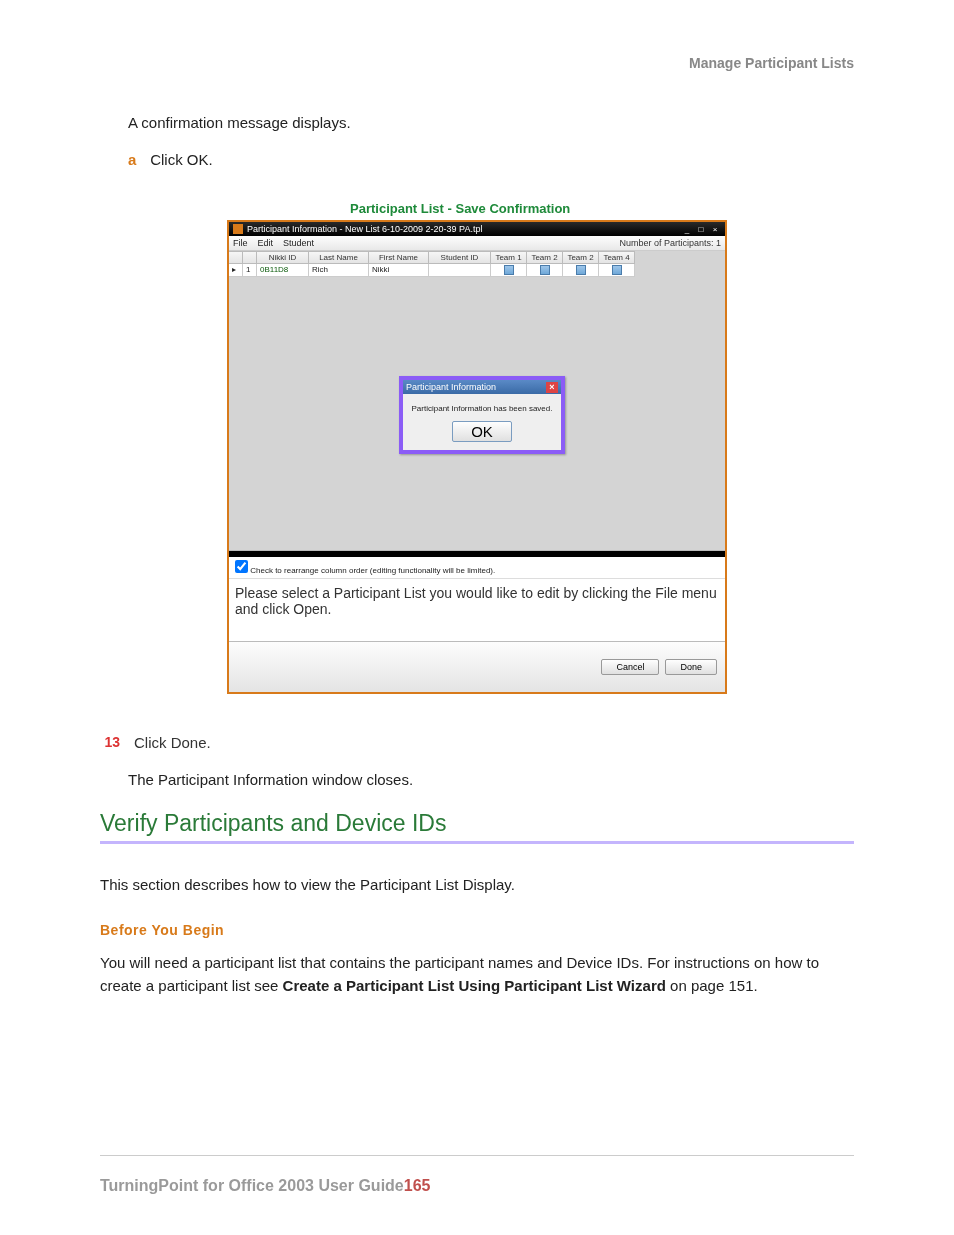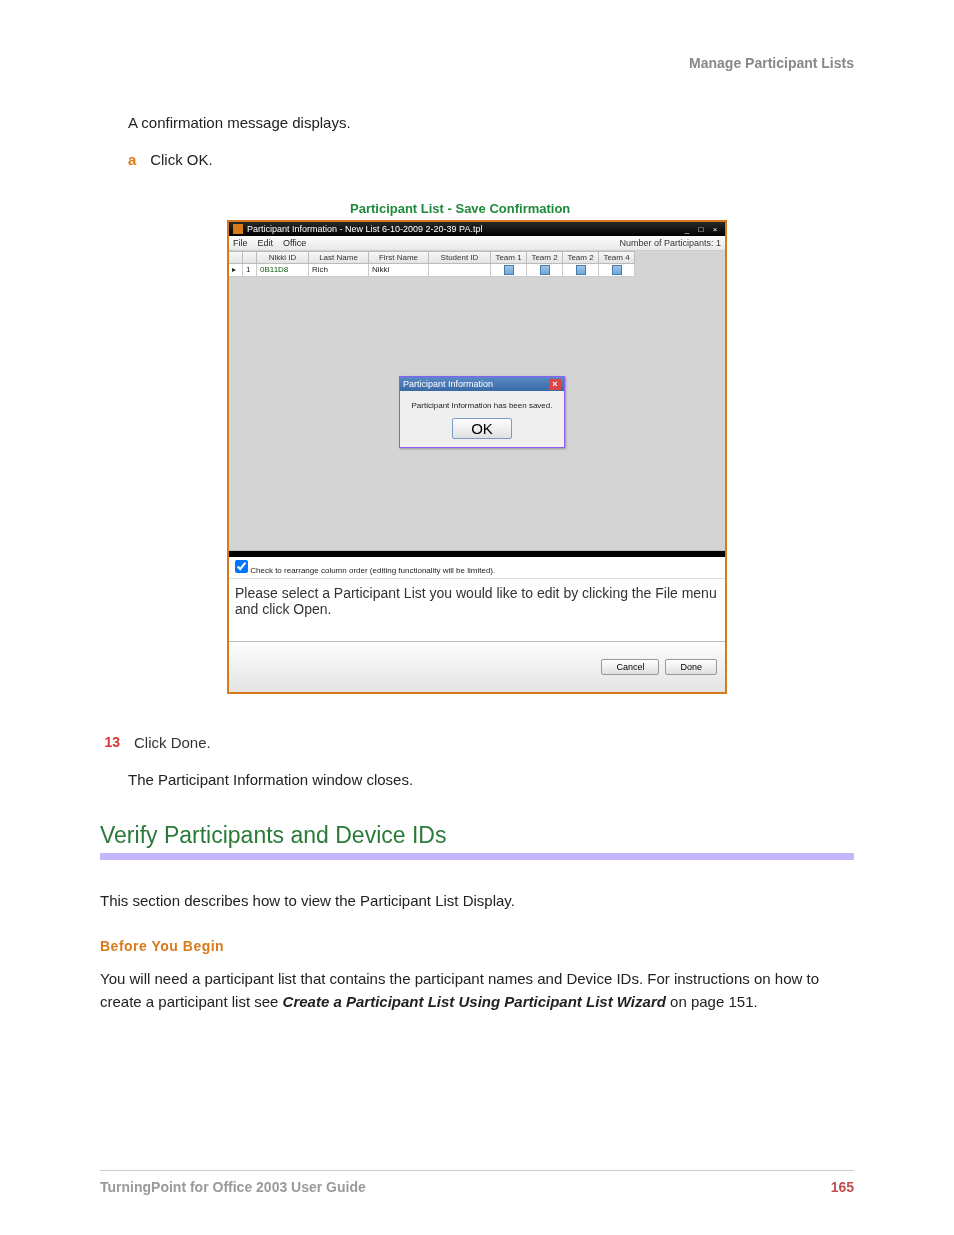--- a/index.html
+++ b/index.html
@@ -125,21 +125,21 @@
     background: linear-gradient(#9ec6ea,#6fa8d8);
     border: 1px solid #4a7cab;
     margin: 0 auto;
     display: block;
   }
   .dialog {
     position: absolute;
     left: 170px; top: 125px;
     width: 166px;
     background: #efefef;
-    border: 1px solid #8b5cf6;
+    border: 4px solid #8b5cf6;
     box-shadow: 1px 1px 2px rgba(0,0,0,0.3);
   }
   .dialog-title {
     background: linear-gradient(#5a8ac6,#3a6aa6);
     color: #fff;
     padding: 1px 3px;
     display: flex;
     align-items: center;
     font-size: 9px;
     height: 14px;
@@ -200,44 +200,43 @@
     margin-bottom: 18px;
   }
   .step-num {
     color: #d33; font-weight: 700; font-size: 14px; width: 20px; text-align: right;
   }
   .step-text { font-size: 15px; flex:1; }
   .section-head {
     color: #2a7a38;
     font-size: 23px;
     font-weight: 400;
-    border-bottom: 7px solid #c4b5fd;
+    border-bottom: 3px solid #c4b5fd;
     padding-bottom: 4px;
-    margin-top: 30px;
+    margin-top: 18px;
     margin-bottom: 30px;
   }
   .subhead-orange {
     color: #d87a1a;
     font-weight: 700;
     font-size: 14px;
     letter-spacing: 0.5px;
     margin: 26px 0 14px 0;
   }
-  .ref-bold { font-weight: 700; font-style: italic; }
+  .ref-bold { font-weight: 700; }
   .footer {
     position: absolute;
     bottom: 40px;
     left: 100px;
     right: 100px;
     border-top: 1px solid #ccc;
-    padding-top: 8px;
-    display: flex;
-    justify-content: space-between;
+    padding-top: 21px;
+    display: flex;
     color: #9a9a9a;
-    font-size: 14px;
+    font-size: 16px;
     font-weight: 600;
   }
   .footer .pagenum { color: #c0504d; }
   .fig-wrap { margin-left: 250px; }
   .indent-block { margin-left: 28px; }
 </style>
 </head>
 <body>
 
 <div class="page">
@@ -265,21 +264,21 @@
         <span class="tb-btns">
           <span class="tb-btn">_</span>
           <span class="tb-btn">□</span>
           <span class="tb-btn">×</span>
         </span>
       </div>
 
       <div class="menubar">
         <span>File</span>
         <span>Edit</span>
-        <span>Office</span>
+        <span>Student</span>
         <span class="spacer"></span>
         <span class="count">Number of Participants: 1</span>
       </div>
 
       <div class="grid-area">
         <div class="grid-header-row">
           <div class="cell row-pointer"></div>
           <div class="cell col-num"></div>
           <div class="cell col-dev">Nikki ID</div>
           <div class="cell col-ln">Last Name</div>

